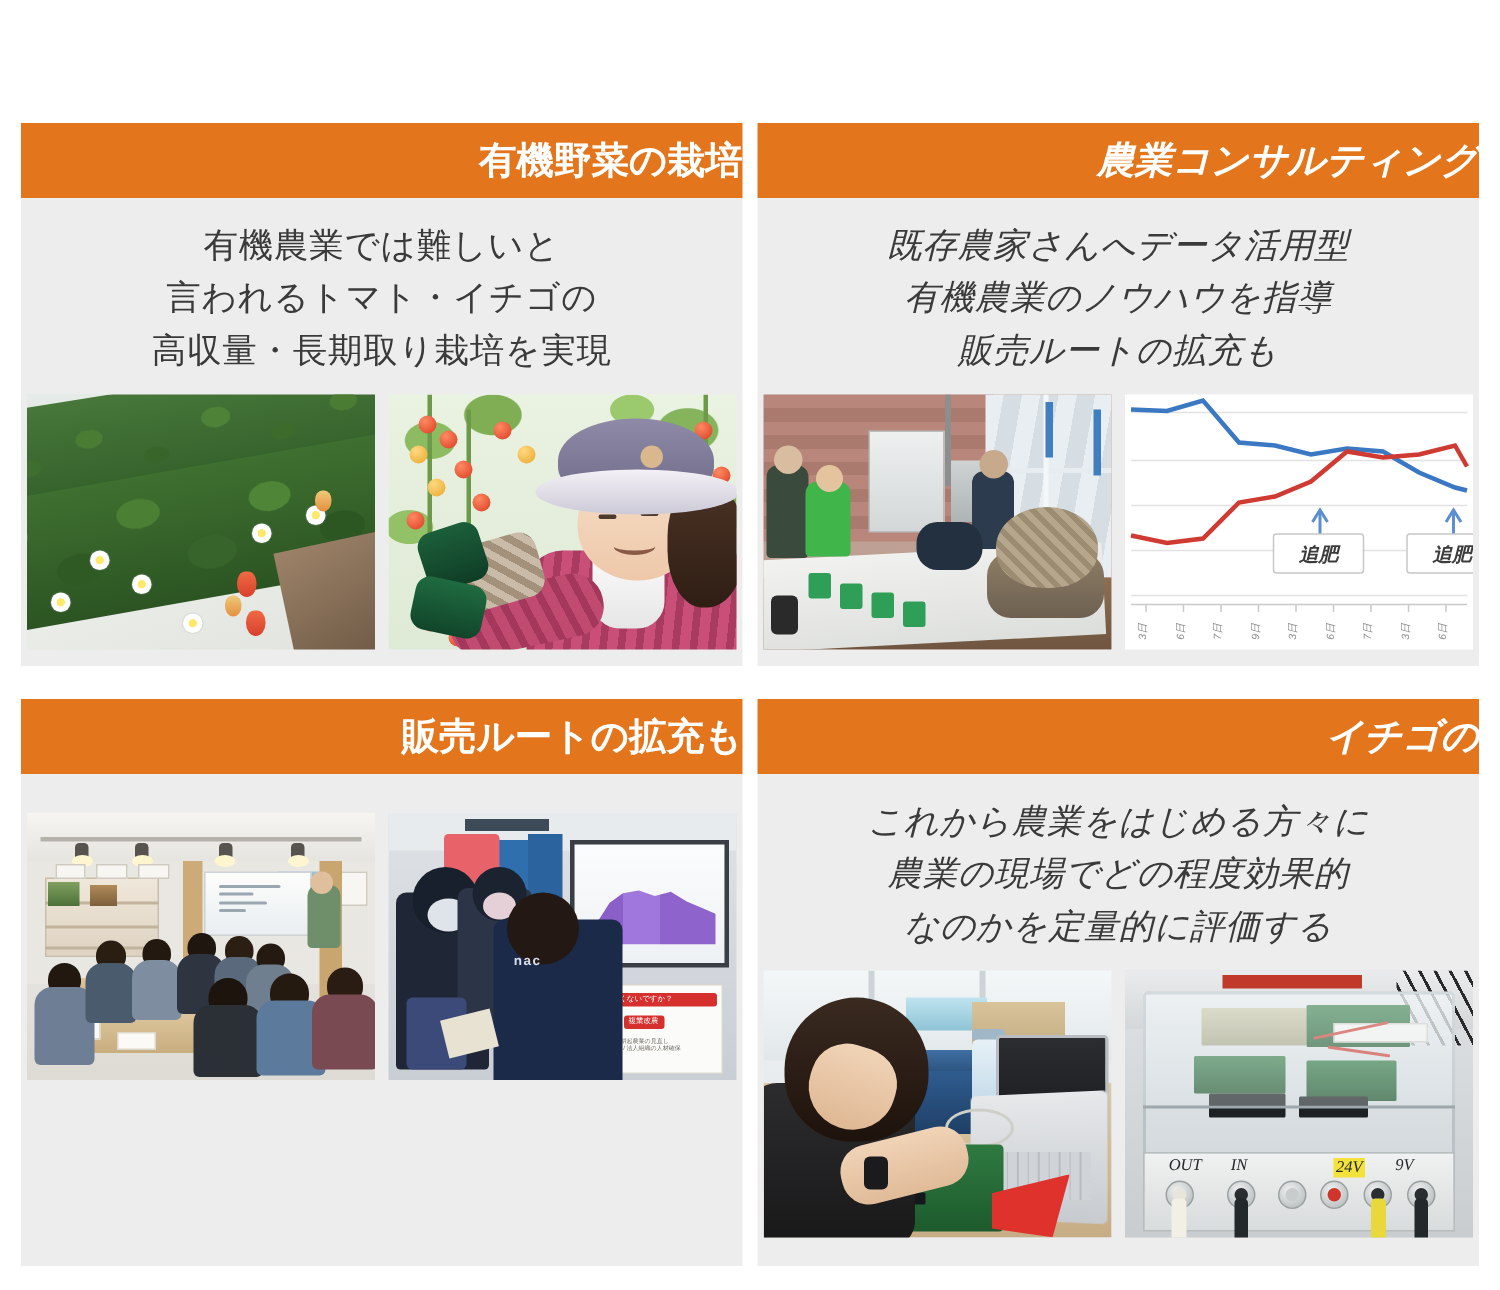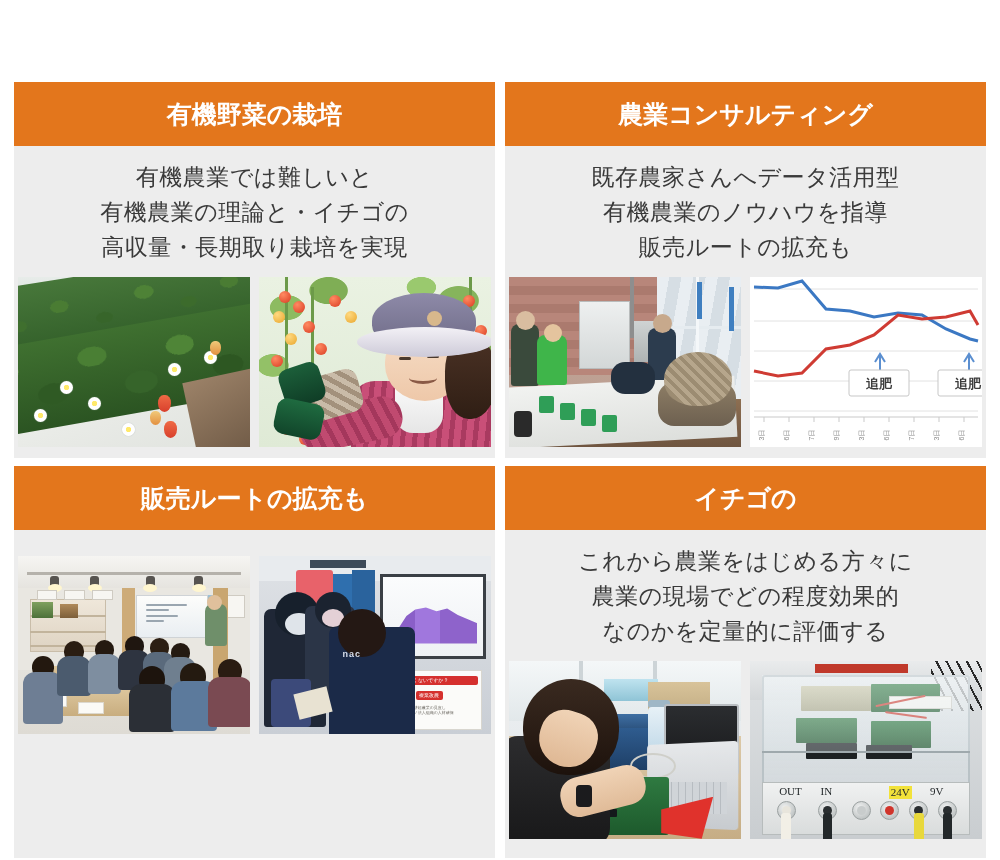--- a/index.html
+++ b/index.html
@@ -19,27 +19,27 @@
     display:flex; align-items:center; justify-content:center;
   }
   .title-banner .t{
     color:#ffffff; font-size:30px; font-weight:bold; letter-spacing:1px;
     line-height:1; white-space:nowrap;
   }
 
   
   .quad{ position:absolute; width:481px; }
   .quad.c0{ left:14px; }
-  .quad.c1{ left:505px; }
+  .quad.c1{ left:505px;font-style:italic; }
   .quad.r0{ top:82px; height:368px; }
   .quad.r1{ top:466px; height:384px; }
 
   .card-head{
-    height:64px; background:var(--orange,#E3761C);
-    display:flex; align-items:center; justify-content:center;
+    height:50px; background:var(--orange,#E3761C);
+    display:flex; align-items:center; justify-content:flex-end;
   }
   .card-head .h{
     color:#ffffff; font-size:25px; font-weight:bold; line-height:1;
     white-space:nowrap;
   }
   .card-body{
     background:#EDEDED; width:100%;
     height:calc(100% - 56px);
     padding:14px 0 0 0;
     display:flex; flex-direction:column; align-items:center;
@@ -380,21 +380,21 @@
 
 <div id="page">
 
 
   <div class="quad r0 c0">
     <div class="card-head">
       <div class="h">有機野菜の栽培</div>
     </div>
     <div class="card-body">
       <div class="desc">有機農業では難しいと
-有機農業の理論と・イチゴの
+言われるトマト・イチゴの
 高収量・長期取り栽培を実現</div>
       <div class="photos">
 
         <div class="ph p-straw">
           <div class="sky"></div>
           <div class="mulch2"></div>
           <div class="bedA"></div>
           <div class="mulch"></div>
           <div class="bedB"></div>
           <div class="soil"></div>

